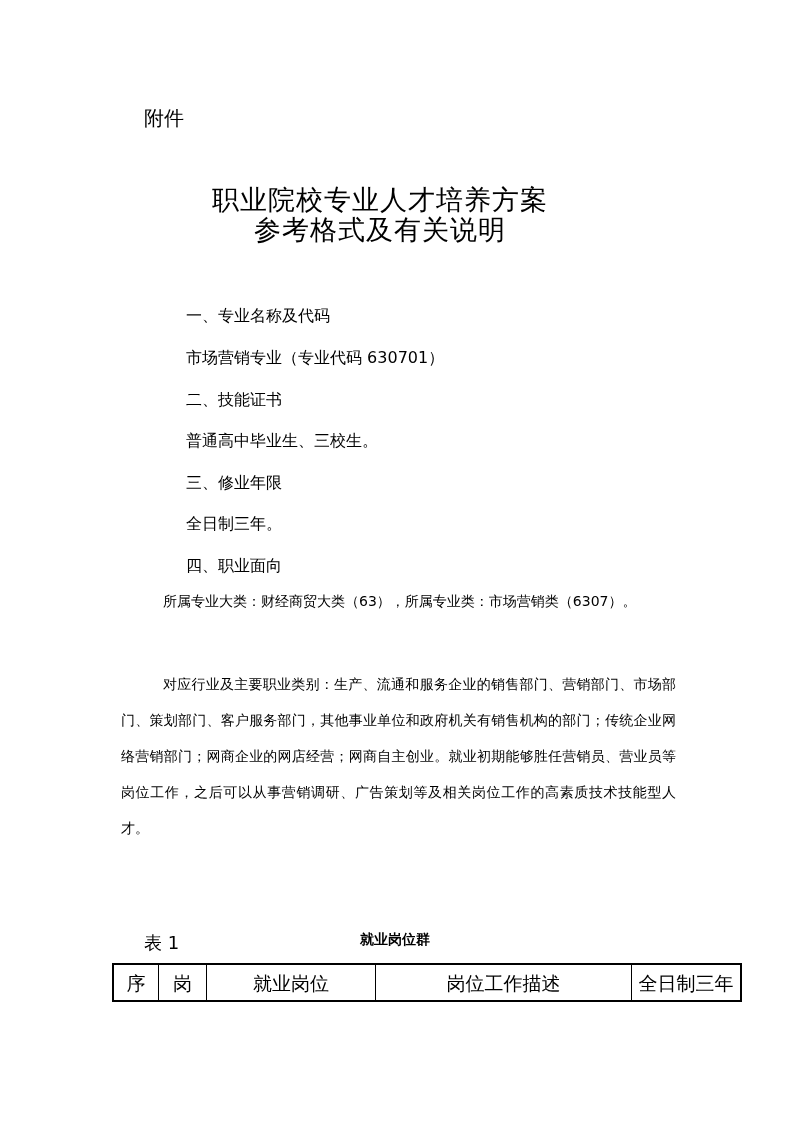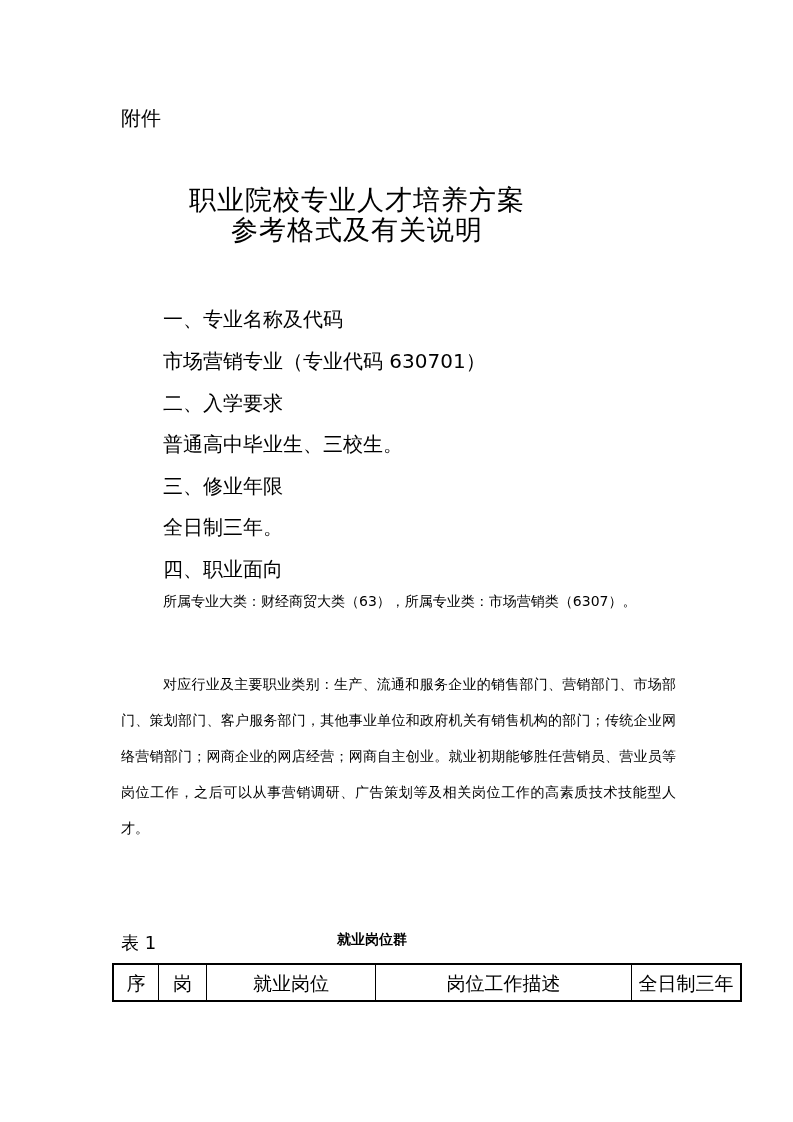--- a/index.html
+++ b/index.html
@@ -1,43 +1,43 @@
 <!DOCTYPE html>
 <html><head>
 <meta charset="utf-8">
 <style>
   html, body { margin: 0; padding: 0; background: #ffffff; }
   body { width: 793px; height: 1122px; position: relative; overflow: hidden;
          font-family: "DejaVu Sans", "Liberation Sans", sans-serif; color: #000; }
-  .abs { position: absolute; white-space: nowrap; }
+  .abs { position: absolute; white-space: nowrap; margin-left: 23px; }
   .annex { left: 121px; top: 105px; font-size: 20px; }
   .title { left: 0; width: 714px; text-align: center; font-size: 27px; letter-spacing: 1px; }
   .t1 { top: 182px; left: 0px; }
   .t2 { top: 212px; left: 0px; }
-  .line { font-size: 20px; left: 163px; }
+  .line { font-size: 16px; left: 163px; }
   .para { position: absolute; left: 121px; width: 555px; font-size: 14px;
           line-height: 36px; text-align: justify; text-indent: 42px; }
   .caption-left { left: 121px; top: 931px; font-size: 18px; }
   .caption-title { left: 337px; top: 931px; font-size: 14px; font-weight: bold; }
   table.jobs { position: absolute; left: 112px; top: 963px; width: 630px; height: 39px;
                border-collapse: collapse; border: 2px solid #000; font-size: 19px; }
   table.jobs th { border: 1px solid #000; font-weight: normal; text-align: center;
                   padding: 2px 0 0 0; }
 </style>
 </head>
 <body>
 
 <div class="abs annex">附件</div>
 
 <div class="abs title t1">职业院校专业人才培养方案</div>
 <div class="abs title t2">参考格式及有关说明</div>
 
 <div class="abs line" style="top:306px">一、专业名称及代码</div>
 <div class="abs line" style="top:348px">市场营销专业（专业代码 630701）</div>
-<div class="abs line" style="top:390px">二、入学要求</div>
+<div class="abs line" style="top:390px">二、技能证书</div>
 <div class="abs line" style="top:431px">普通高中毕业生、三校生。</div>
 <div class="abs line" style="top:473px">三、修业年限</div>
 <div class="abs line" style="top:514px">全日制三年。</div>
 <div class="abs line" style="top:556px">四、职业面向</div>
 
 <p class="para" style="top:583px; margin:0">所属专业大类：财经商贸大类（63），所属专业类：市场营销类（6307）。</p>
 <p class="para" style="top:666px; margin:0">对应行业及主要职业类别：生产、流通和服务企业的销售部门、营销部门、市场部门、策划部门、客户服务部门，其他事业单位和政府机关有销售机构的部门；传统企业网络营销部门；网商企业的网店经营；网商自主创业。就业初期能够胜任营销员、营业员等岗位工作，之后可以从事营销调研、广告策划等及相关岗位工作的高素质技术技能型人才。</p>
 
 <div class="abs caption-left">表 1</div>
 <div class="abs caption-title">就业岗位群</div>

